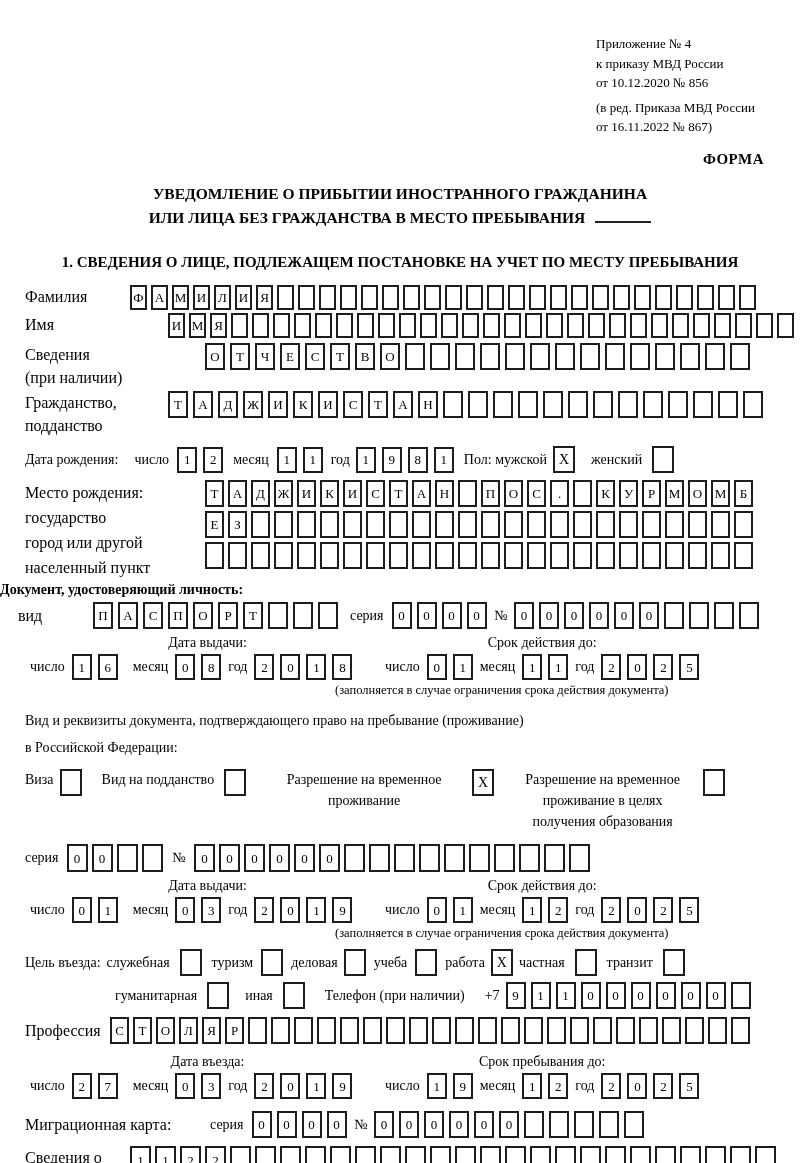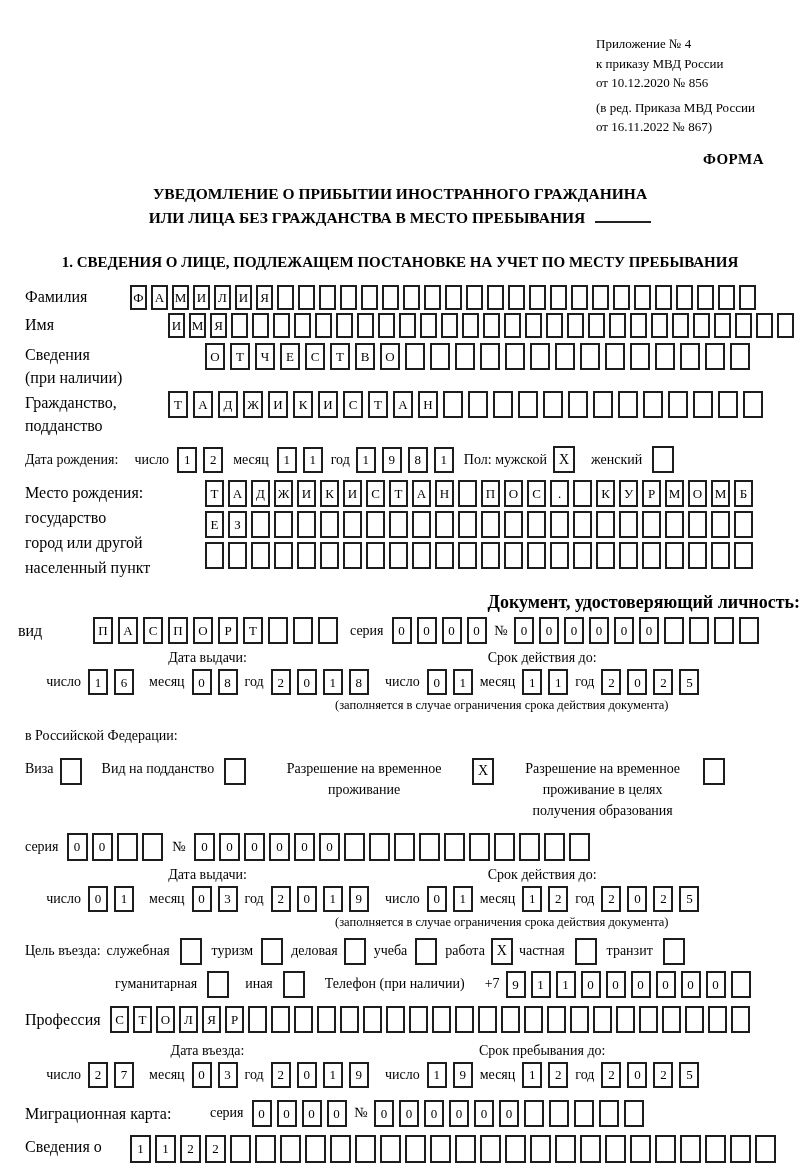--- a/index.html
+++ b/index.html
@@ -38,25 +38,25 @@
     flex:0 0 auto;box-sizing:border-box;width:22px;height:27px;border:2px solid #1d1d1d;
     display:flex;align-items:center;justify-content:center;font-size:14px;background:#fff;
   }
   .gap6{margin-left:6px;} .gap8{margin-left:8px;} .gap10{margin-left:10px;}
   .gap12{margin-left:12px;} .gap16{margin-left:16px;} .gap20{margin-left:20px;}
   
   .stack{display:flex;flex-direction:column;}
   .rowgap4 > .cells{margin-bottom:4px;}
   .rowgap7 > .cells{margin-bottom:7px;}
   
-  .doc-heading{text-align:right;font-weight:bold;font-size:18px;margin-top:12px;margin-bottom:4px;}
+  .doc-heading{text-align:left;font-weight:bold;font-size:14px;margin-top:2px;margin-bottom:4px;}
   
   .twocol{display:flex;margin:6px 0 0 30px;}
   .tc{display:flex;flex-direction:column;}
-  .tc-l{width:355px;align-items:center;}
+  .tc-l{width:355px;}
   .tc .hd{text-align:center;font-size:14px;margin-bottom:3px;}
   .dg{display:flex;align-items:center;gap:7px;font-size:14px;}
   .note-r{margin-left:335px;font-size:12.5px;margin-top:3px;}
   .intro{margin:10px 0 0 25px;font-size:14px;line-height:1.9;}
   
   .opts{display:flex;align-items:flex-start;margin:8px 0 0 25px;font-size:14px;}
   .opt{display:flex;align-items:flex-start;}
   .opt .ol{text-align:center;line-height:1.5;}
   .purp{display:flex;align-items:center;margin:8px 0 0 25px;font-size:14px;}
 </style>
@@ -418,20 +418,21 @@
             <div class="cell">0</div>
             <div class="cell">2</div>
             <div class="cell">5</div>
           </div>
       </div>
     </div>
   </div>
   <div class="note-r">(заполняется в случае ограничения срока действия документа)</div>
 
   <div class="intro">
+    <div>Вид и реквизиты документа, подтверждающего право на пребывание (проживание)</div>
     <div>в Российской Федерации:</div>
   </div>
 
   <div class="opts">
     <div class="opt">
       <span class="ol">Виза</span>
       <div class="cb gap6"></div>
     </div>
     <div class="opt gap20">
       <span class="ol">Вид на подданство</span>

